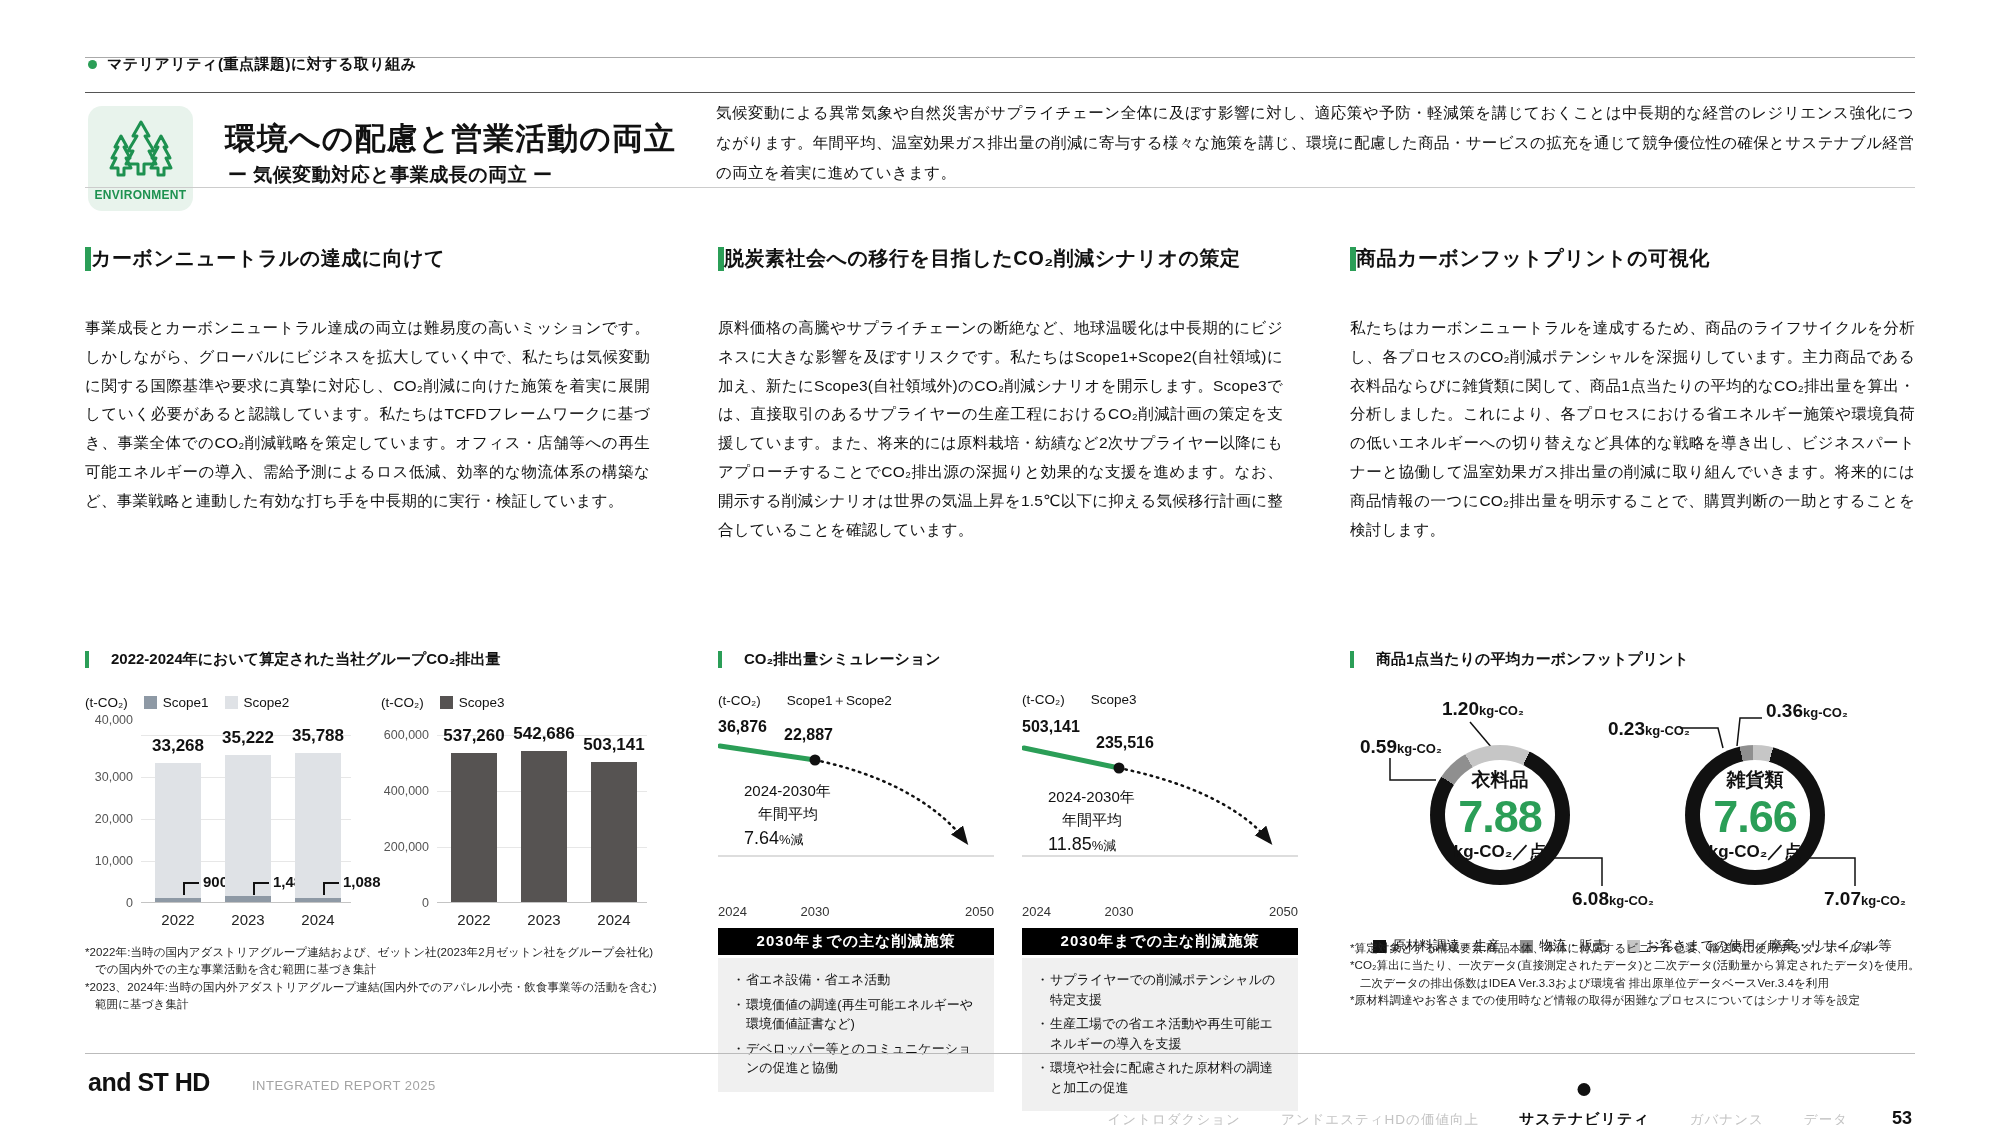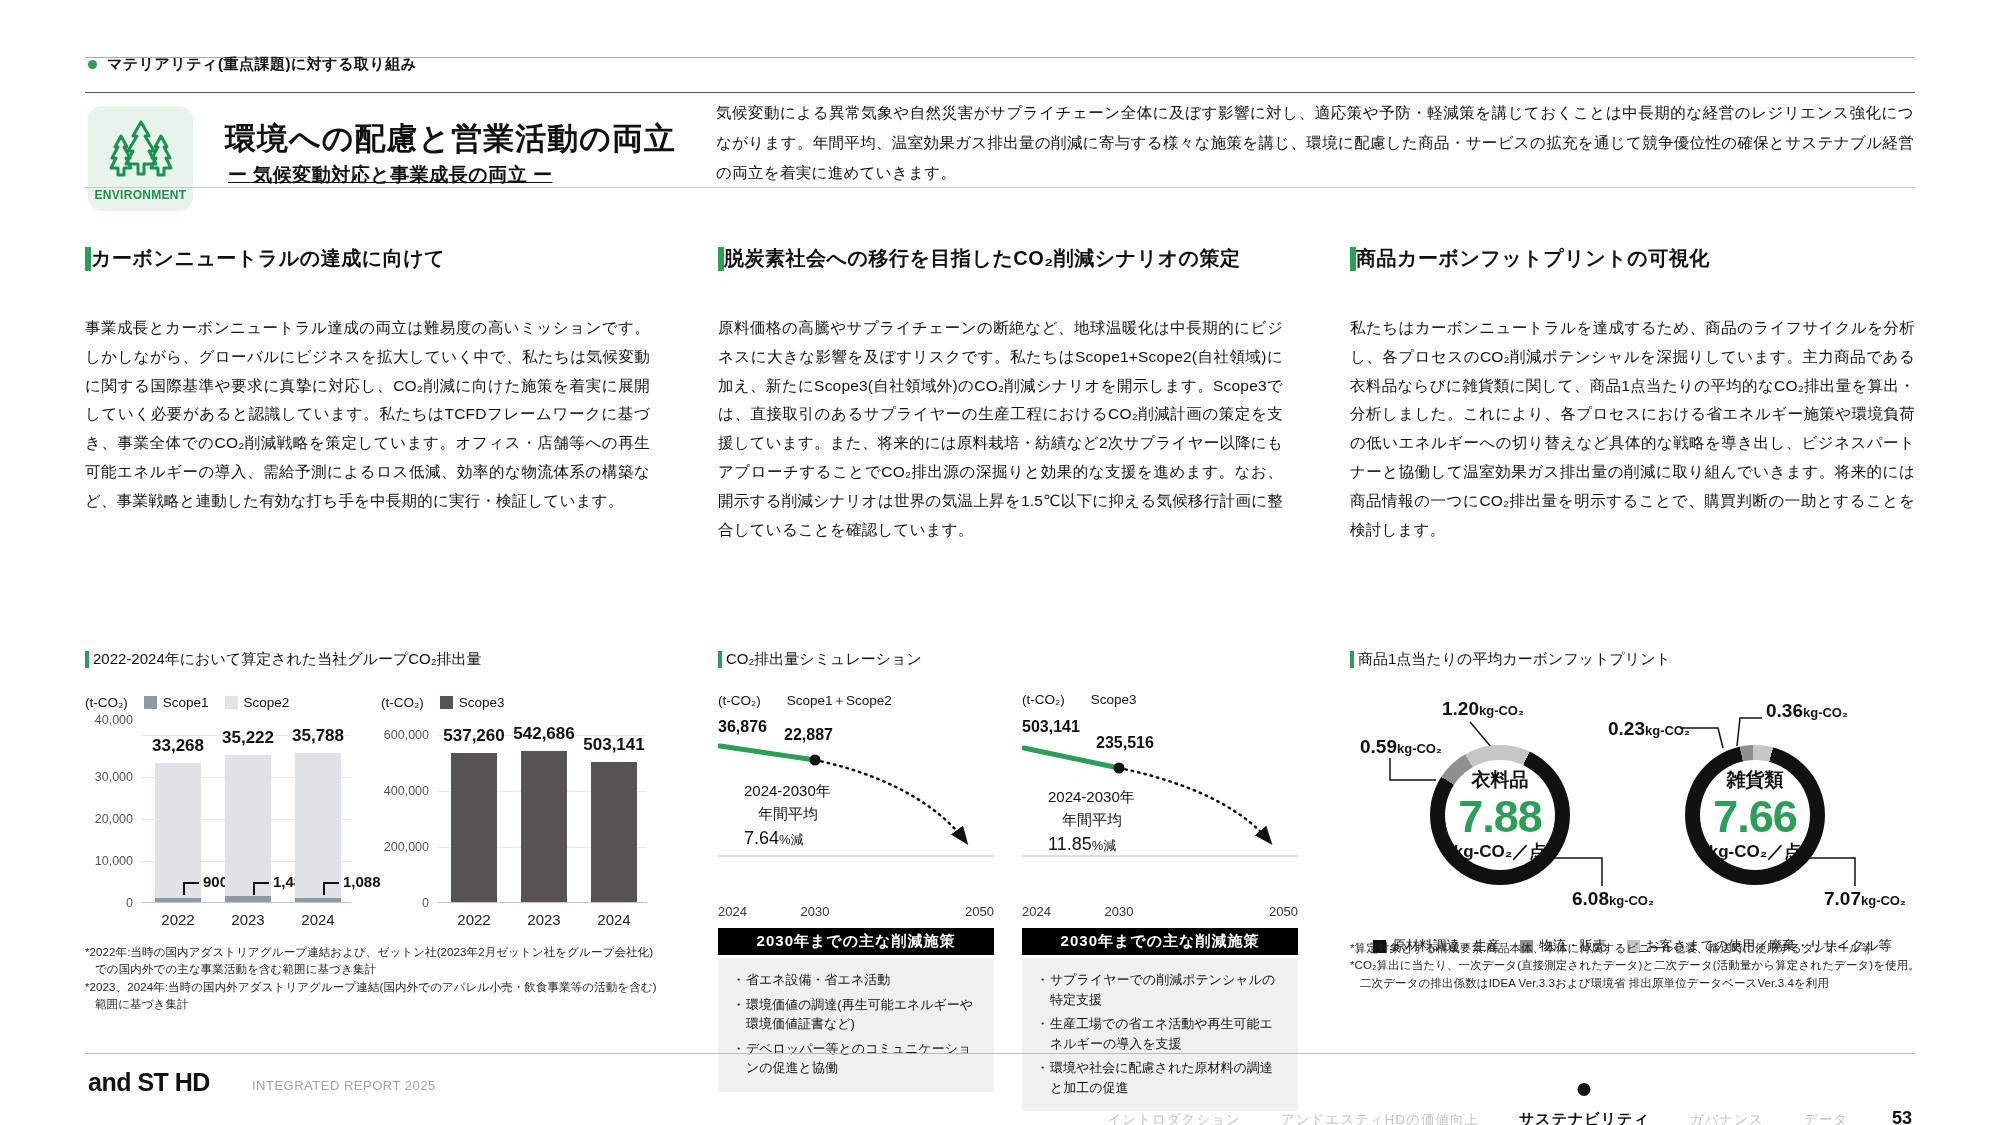--- a/index.html
+++ b/index.html
@@ -16,32 +16,32 @@
   .eyebrow { position:absolute; left:88px; top:55px; display:flex; align-items:center; gap:10px;
              font-size:15px; font-weight:700; letter-spacing:.5px; }
   .eyebrow .dot { width:9px; height:9px; border-radius:50%; background:#2b9e57; }
 
   
   .env-card { position:absolute; left:88px; top:106px; width:105px; height:105px;
               background:#e8f3ec; border-radius:14px; display:flex; flex-direction:column;
               align-items:center; justify-content:flex-end; padding-bottom:9px; }
   .env-card .env-label { color:#1d9150; font-size:12px; font-weight:700; letter-spacing:.3px; }
   .page-title { position:absolute; left:225px; top:118px; font-size:31px; font-weight:700; letter-spacing:1px; }
-  .page-subtitle { position:absolute; left:228px; top:162px; font-size:19px; font-weight:700; letter-spacing:.5px;text-decoration:underline; }
+  .page-subtitle { position:absolute; left:228px; top:162px; font-size:19px; font-weight:700; letter-spacing:.5px; }
   .intro { position:absolute; left:716px; top:98px; width:1198px; font-size:15.5px;
            line-height:1.95; letter-spacing:.3px; text-align:justify; }
 
   
   .col { position:absolute; top:245px; width:565px; }
   .col-h { display:flex; align-items:flex-start; font-size:20px; font-weight:700; letter-spacing:.5px; }
   .col-h .gbar { flex:0 0 6px; height:24px; background:#2b9e57; margin-top:2px; }
   .col-body { margin-top:42px; font-size:15.5px; line-height:1.86; letter-spacing:.2px; text-align:justify; }
 
   
-  .chart-title { display:flex; align-items:center; gap:4px; font-size:15px; font-weight:400; }
+  .chart-title { display:flex; align-items:center; gap:22px; font-size:15px; font-weight:700; }
   .chart-title .gbar { width:4px; height:17px; background:#2b9e57; }
 
   
   .mini-chart { position:absolute; top:45px; width:270px; }
   .bar-meta { display:flex; align-items:center; gap:16px; font-size:13.5px; }
   .bar-meta .lg { display:flex; align-items:center; gap:6px; }
   .bar-meta .sw { width:13px; height:13px; display:inline-block; }
   .plot { position:absolute; left:56px; top:40px; width:210px; height:168px; }
   .gline { position:absolute; left:0; width:100%; height:1px; background:#e7e7e7; }
   .gline.base { background:#c4c4c4; }
@@ -396,20 +396,21 @@
     <span class="it">
         <i class="sw" style="background: rgb(198, 198, 198);"></i>
         <span>お客さまでの使用／廃棄・リサイクル等</span>
       </span>
   </div>
 </div>
 
 <div class="fn" style="left:1350px;top:940px;width:575px">
   <div>*算定対象とする構成要素:商品本体、本体に付属するビニール包装、輸送時に使用するダンボール等</div>
   <div>*CO₂算出に当たり、一次データ(直接測定されたデータ)と二次データ(活動量から算定されたデータ)を使用。二次データの排出係数はIDEA Ver.3.3および環境省 排出原単位データベースVer.3.4を利用</div>
+  <div>*原材料調達やお客さまでの使用時など情報の取得が困難なプロセスについてはシナリオ等を設定</div>
 </div>
 
 <div class="rule" style="top:1053px;background:#bbb"></div>
 <div class="footer-logo">and ST HD</div>
 <div class="footer-report">INTEGRATED REPORT 2025</div>
 <nav class="footer-nav">
   <span class="nav-item">イントロダクション</span>
   <span class="nav-item">アンドエスティHDの価値向上</span>
   <span class="nav-item active">サステナビリティ</span>
   <span class="nav-item">ガバナンス</span>

